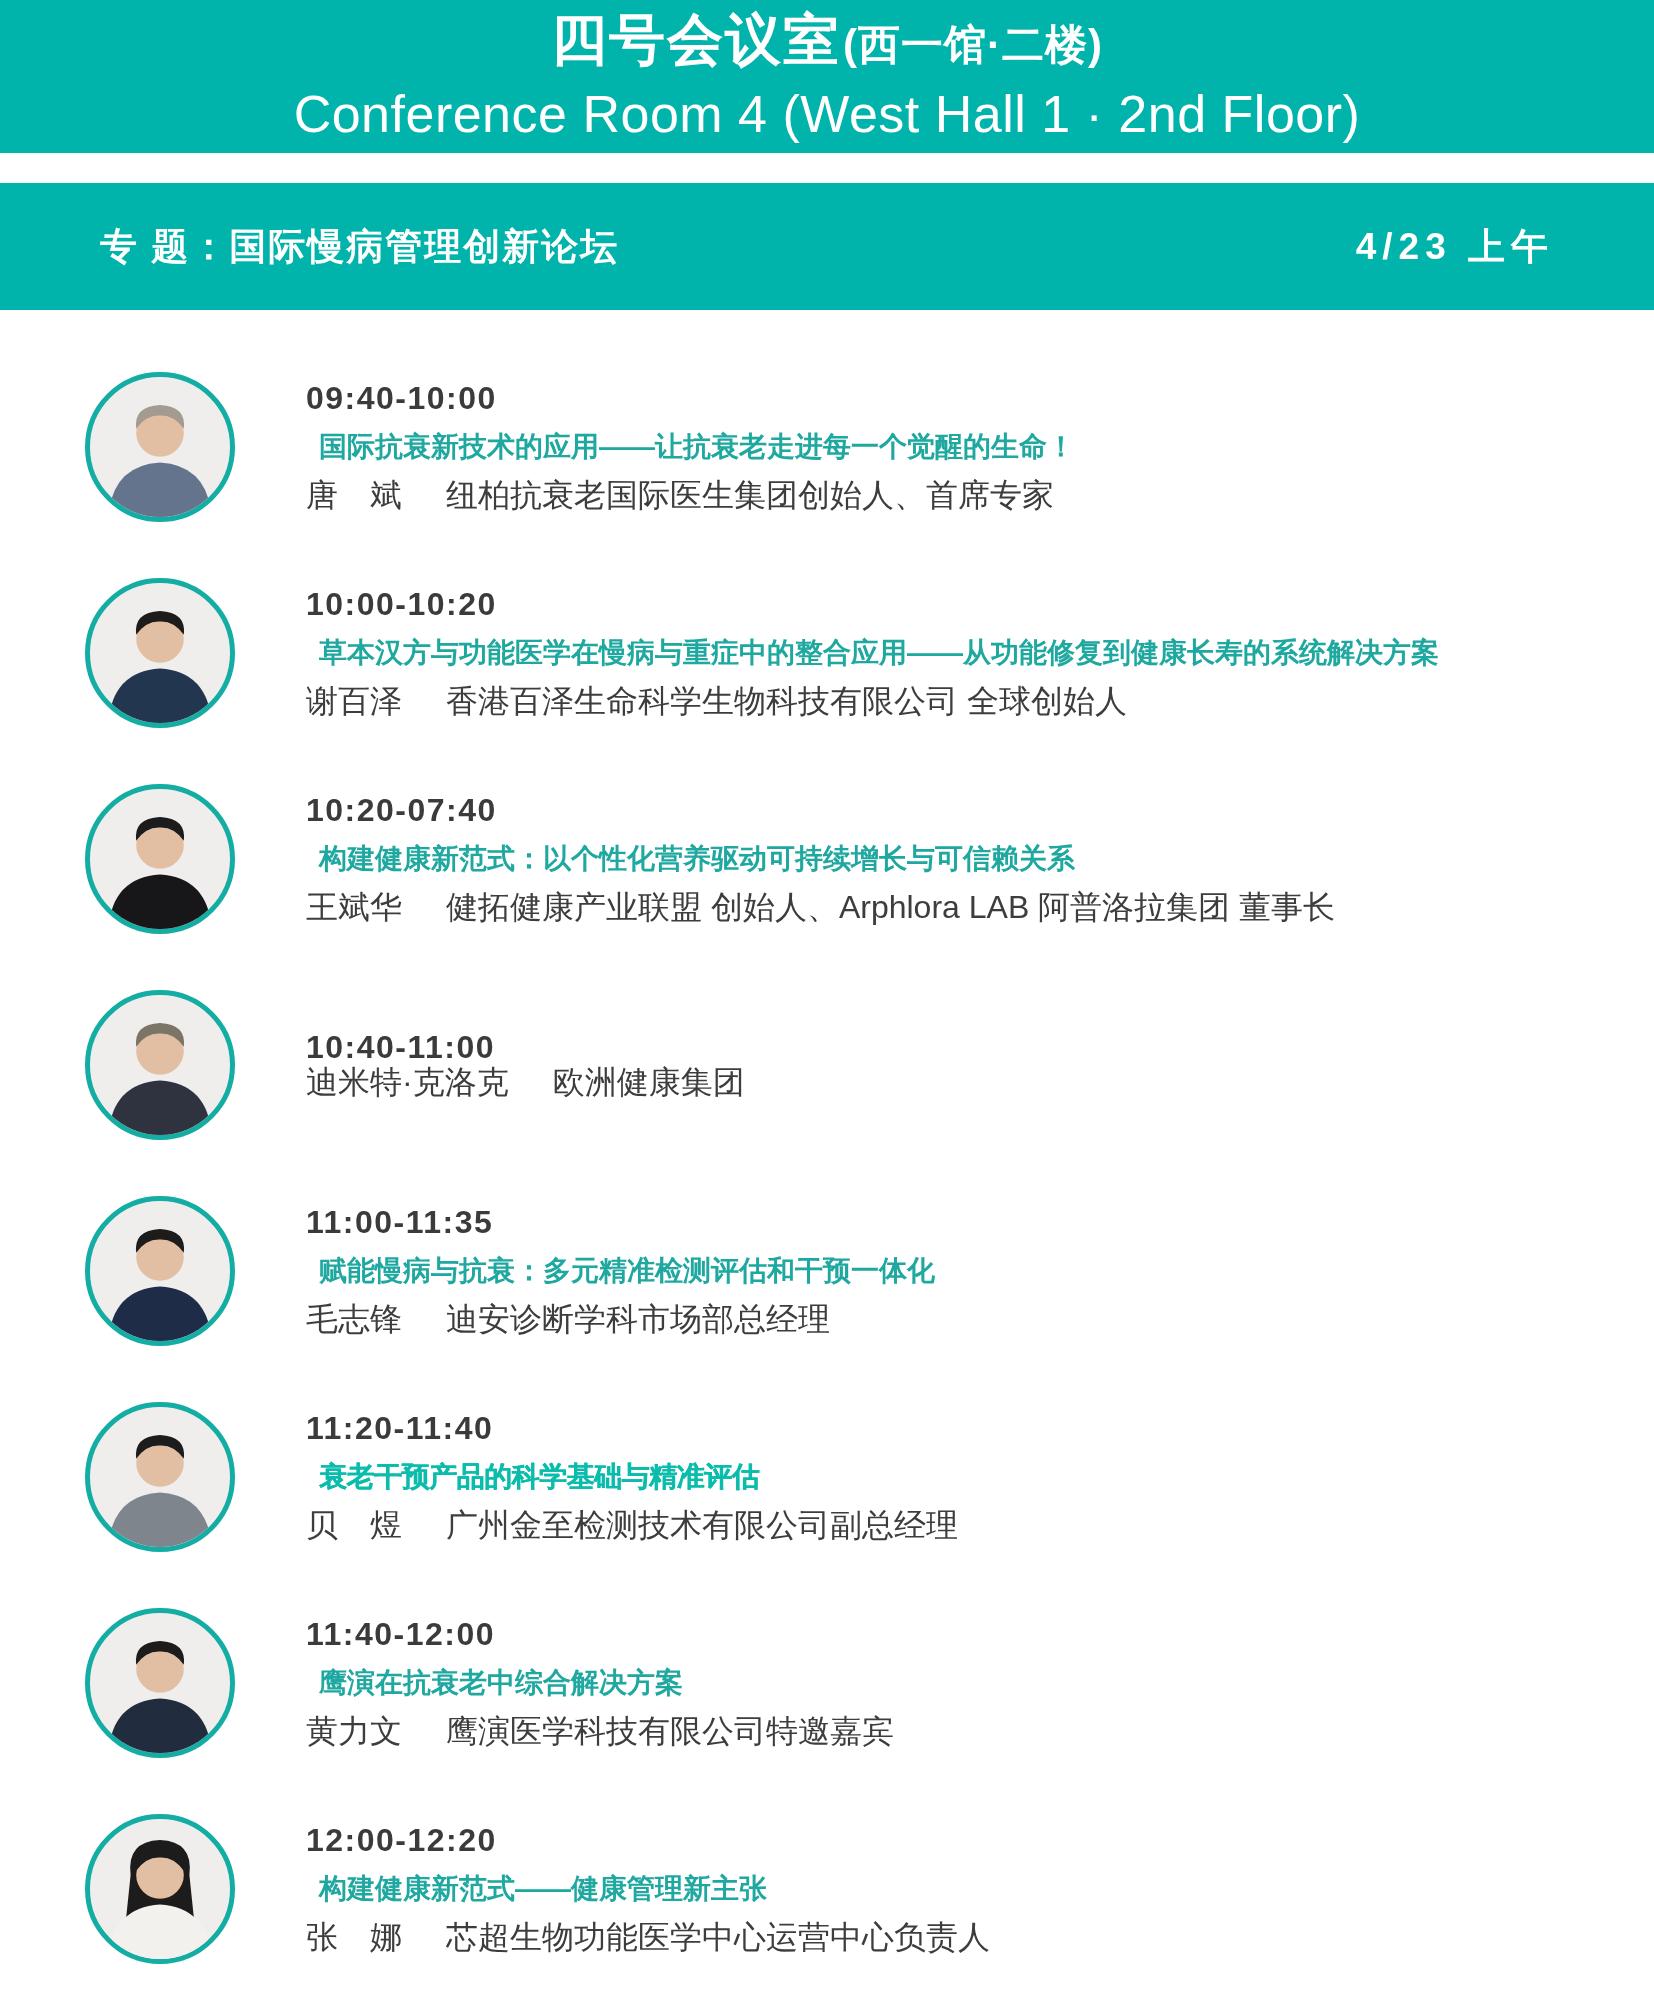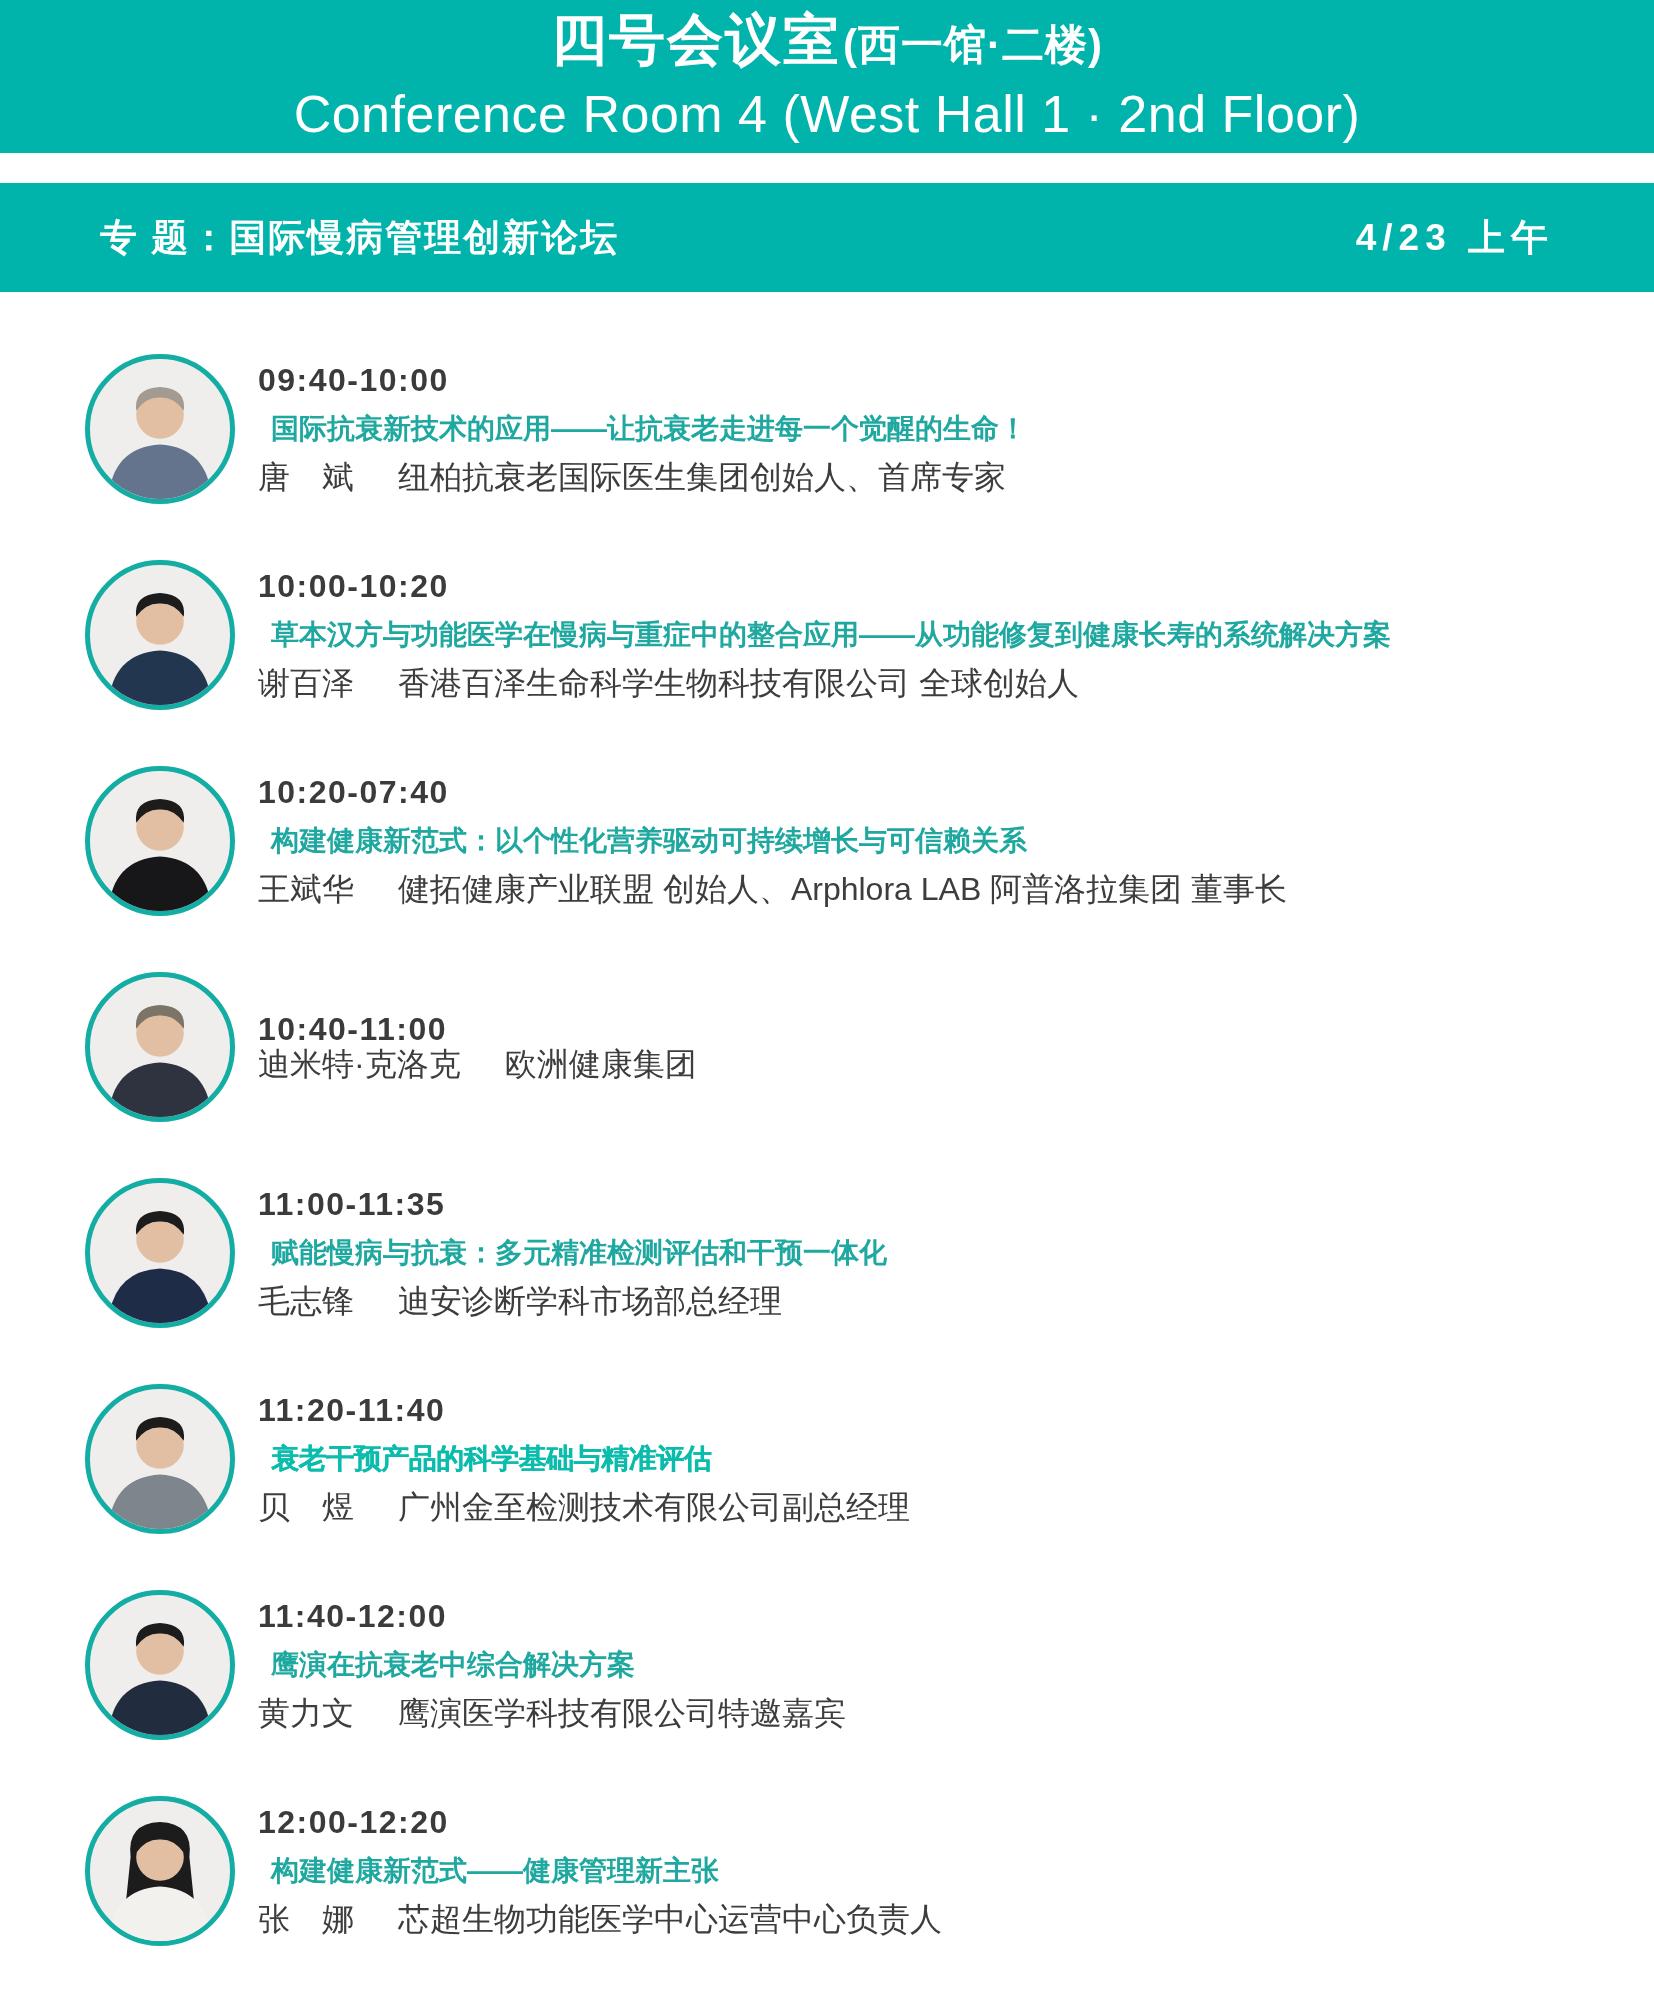--- a/index.html
+++ b/index.html
@@ -22,29 +22,29 @@
   .loc-cn{font-size:42px;font-weight:700;margin-left:2px;letter-spacing:1px;}
   .banner-line-en{font-size:52px;font-weight:400;margin-top:16px;letter-spacing:0.5px;}
 
   .banner-gap{height:30px;background:#fff;}
 
   
   .topic-bar{
     background:var(--teal,#00b3ab);
     height:95px;
     display:flex;justify-content:space-between;align-items:center;
-    padding:7px 100px;
+    padding:16px 100px;
     color:#fff;font-weight:700;
   }
   .topic-label{font-size:37px;letter-spacing:2px;}
   .topic-date{font-size:37px;letter-spacing:6px;}
 
   
   .session-list{padding:62px 0 0 85px;}
-  .session{display:flex;height:150px;margin-bottom:56px;}
+  .session{display:flex;height:150px;margin-bottom:56px;gap:48px;}
   .avatar{
     width:150px;height:150px;flex:none;
     border-radius:50%;
     border:5px solid #14ada4;
     box-sizing:border-box;
     background:#efeeec;
     overflow:hidden;
   }
   .avatar svg{width:100%;height:100%;display:block;}
   .info{

